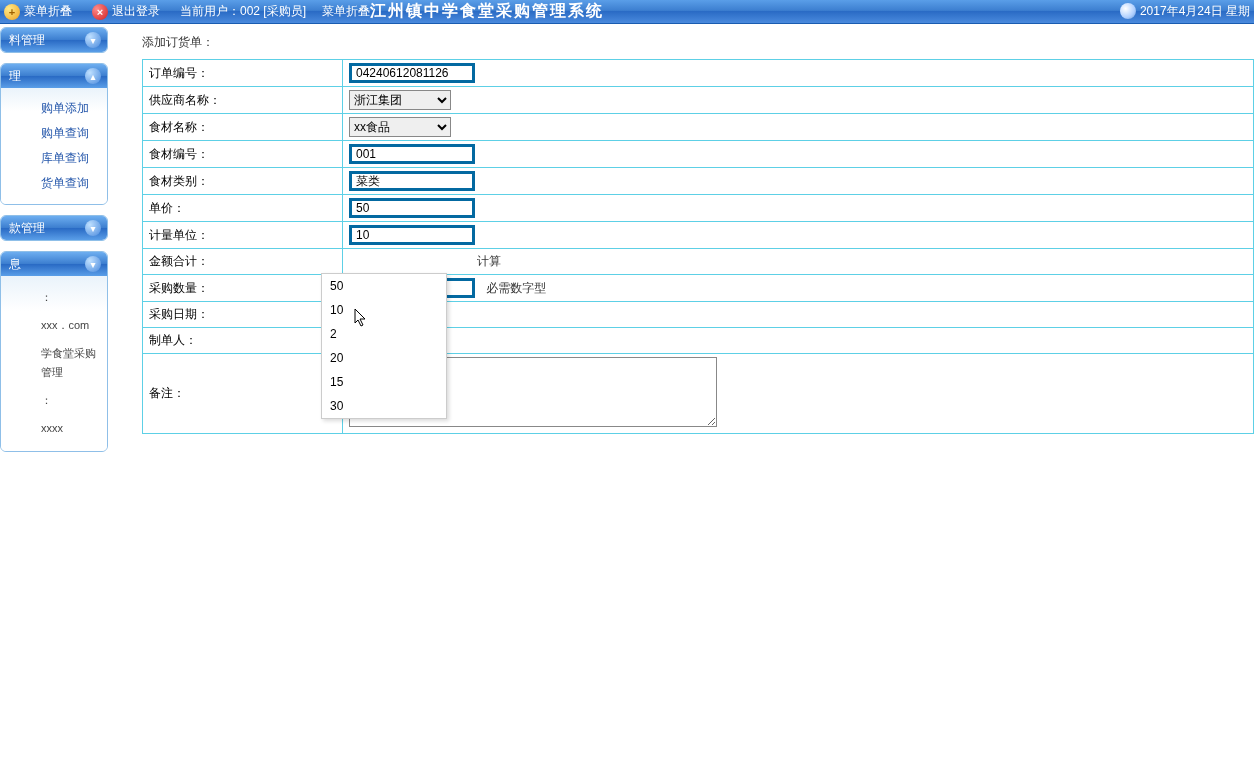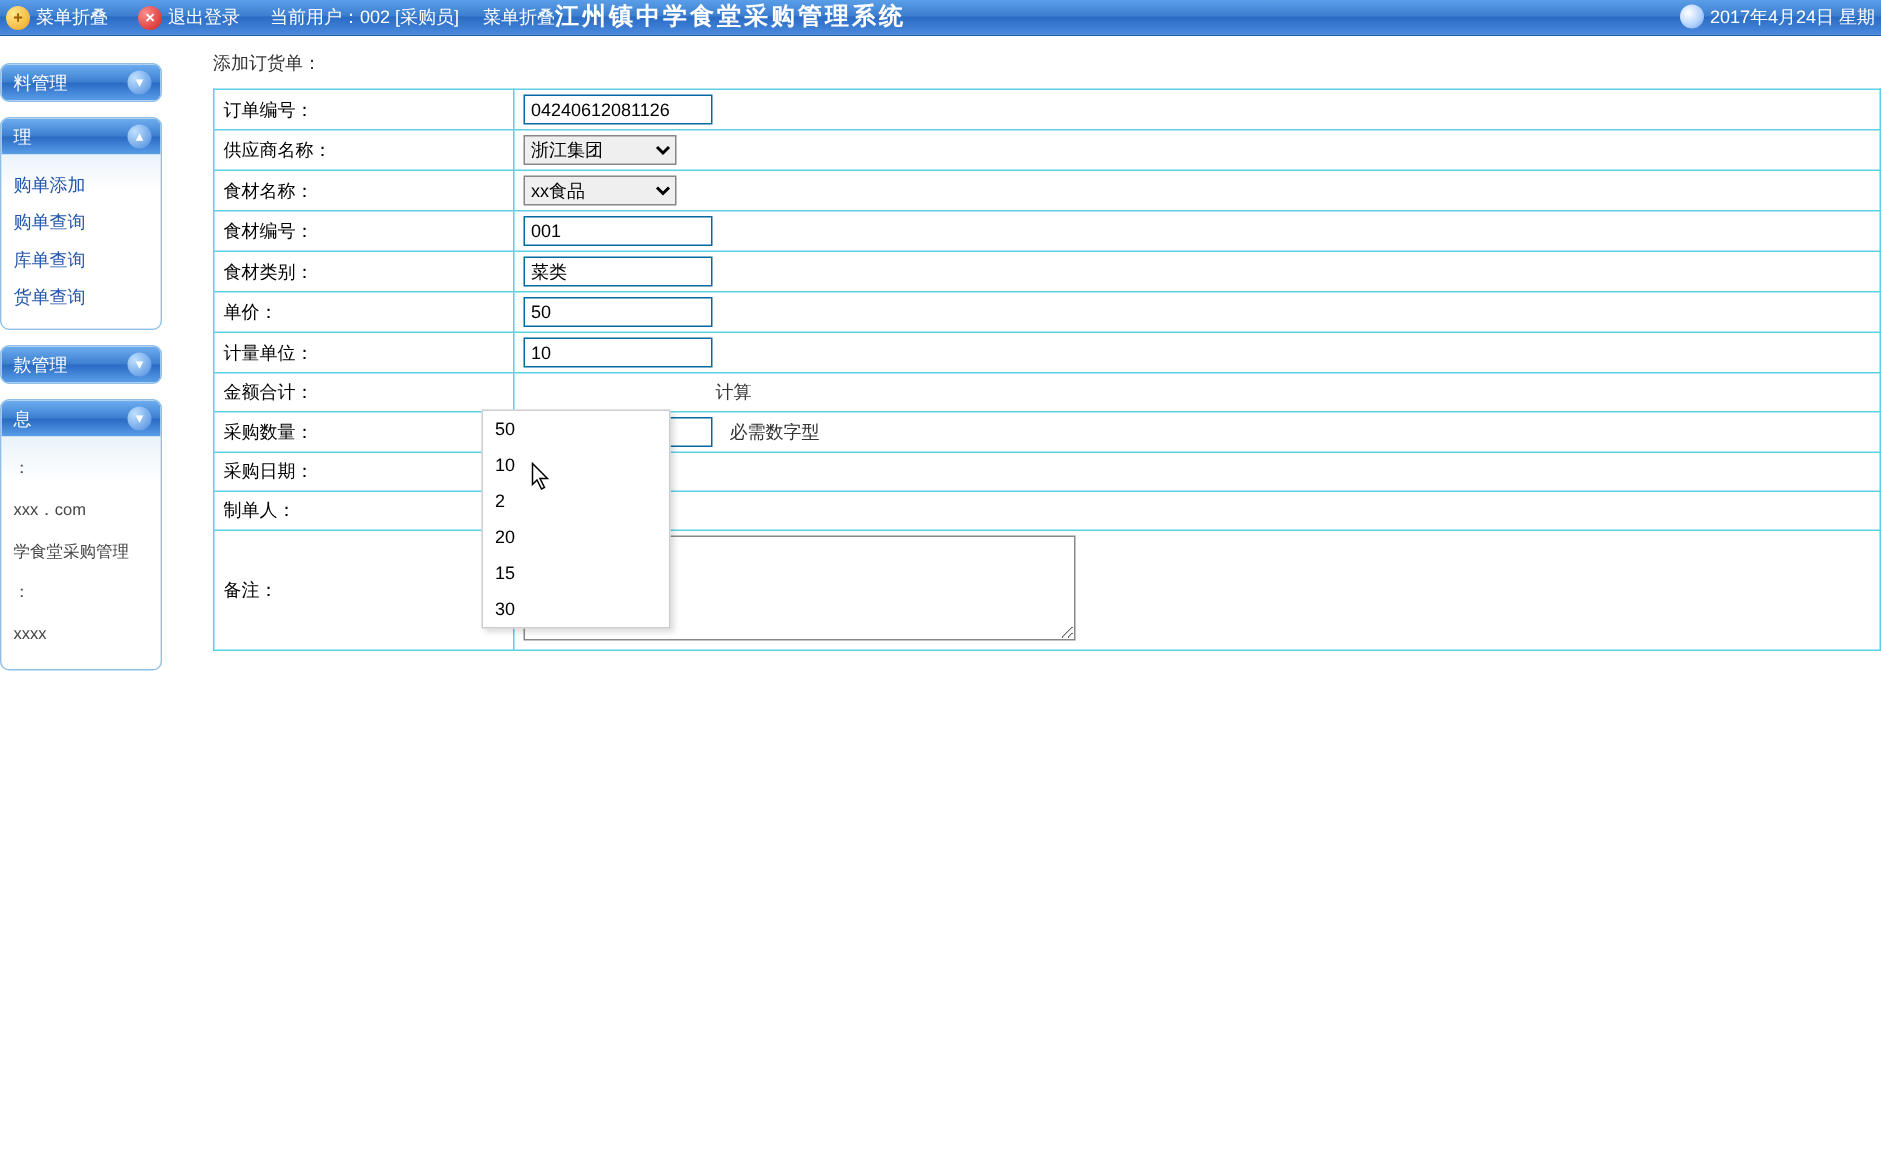--- a/index.html
+++ b/index.html
@@ -20,57 +20,57 @@
 .ico-yellow { background: radial-gradient(circle at 30% 30%, #ffeb8a, #f0a020); color: #a06000; }
 .ico-red { background: radial-gradient(circle at 30% 30%, #ff8a8a, #d02020); color: #fff; }
 .topbar .sep { margin: 0 8px; }
 .topbar a { color: #fff; text-decoration: none; }
 .topbar .title { flex: 1; text-align: left; font-size: 16px; font-weight: bold; color: #fff; letter-spacing: 2px; }
 .topbar .date-area { display: flex; align-items: flex-start; gap: 4px; }
 .ico-disc { width: 16px; height: 16px; border-radius: 50%; background: radial-gradient(circle at 35% 35%, #fff, #b0d0ff 60%, #6090d0); display: inline-block; }
 
 .layout { display: flex; }
 
-.sidebar { width: 108px; padding-top: 18px; }
+.sidebar { width: 108px; padding-top: 3px; }
 .panel {
   margin: 0 0 10px 0;
   border: 1px solid #8fbfe8;
   border-radius: 6px;
   background: #fff;
   overflow: hidden;
 }
 .panel-header {
   height: 24px;
   background: linear-gradient(to bottom, #6daef0 0%, #3d7fd0 48%, #2a6bc5 52%, #5a9ee8 100%);
   color: #fff;
   display: flex;
   align-items: center;
   justify-content: space-between;
   padding: 0 6px 0 8px;
   font-size: 12px;
 }
 .panel-body { padding: 8px 6px; background: linear-gradient(to bottom, #eaf3fb, #fff 20%); }
-.panel-body div { padding: 4px 2px; color: #2255aa; cursor: pointer; }
+.panel-body div { padding: 4px 2px; color: #2255aa; cursor: pointer; margin-left: 32px; }
 .chevron-circle {
   width: 16px; height: 16px; border-radius: 50%;
   background: radial-gradient(circle at 30% 30%, #bfe0ff, #4a8add);
   display: inline-flex; align-items: center; justify-content: center;
   color: #fff; font-size: 10px;
 }
 .panel-info .panel-body { font-size: 11px; color: #444; line-height: 1.8; }
 .panel-info .panel-body div { color: #444; cursor: default; }
 
 .main { flex: 1; padding: 10px 0 0 34px; position: relative; }
 .page-title { font-size: 12px; color: #333; margin-bottom: 8px; }
 
 .form-table { width: 100%; border-collapse: collapse; }
 .form-table td { border: 1px solid #5dd0e6; padding: 3px 6px; height: 26px; vertical-align: middle; margin-left: 10px; }
 .form-table td.label { width: 200px; }
 .form-table input[type=text] {
-  border: 1px solid #0369a1; height: 20px; padding: 1px 4px; font-size: 12px; width: 126px;
+  border: 3px solid #0369a1; height: 20px; padding: 1px 4px; font-size: 12px; width: 126px;
 }
 .form-table select {
   border: 1px solid #888; height: 20px; font-size: 12px; width: 102px; background: #efefef;
 }
 .form-table textarea {
   border: 1px solid #888; width: 368px; height: 70px; font-size: 12px; padding: 2px; resize: both;
 }
 .hint { margin-left: 8px; color: #333; }
 .btn {
   border: 1px solid #888; background: #e8e8e8; padding: 2px 10px; font-size: 12px; cursor: pointer;

